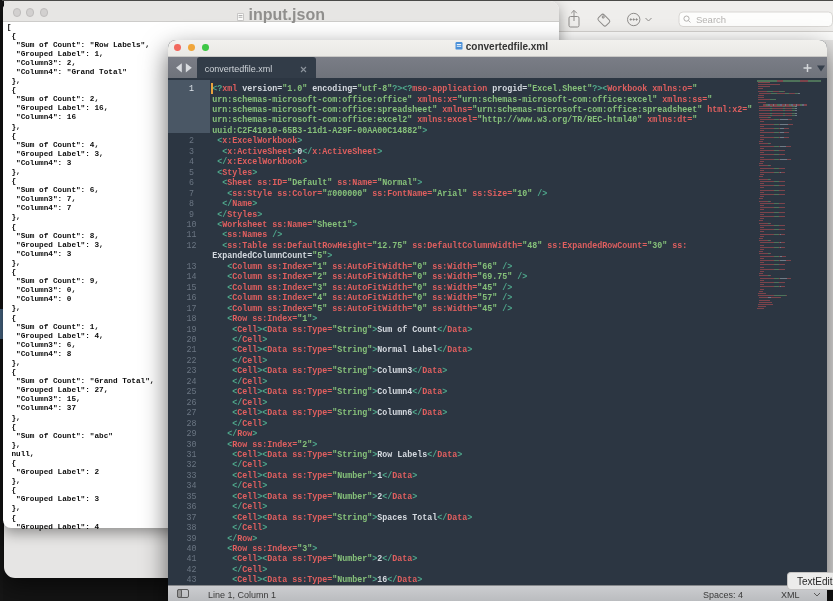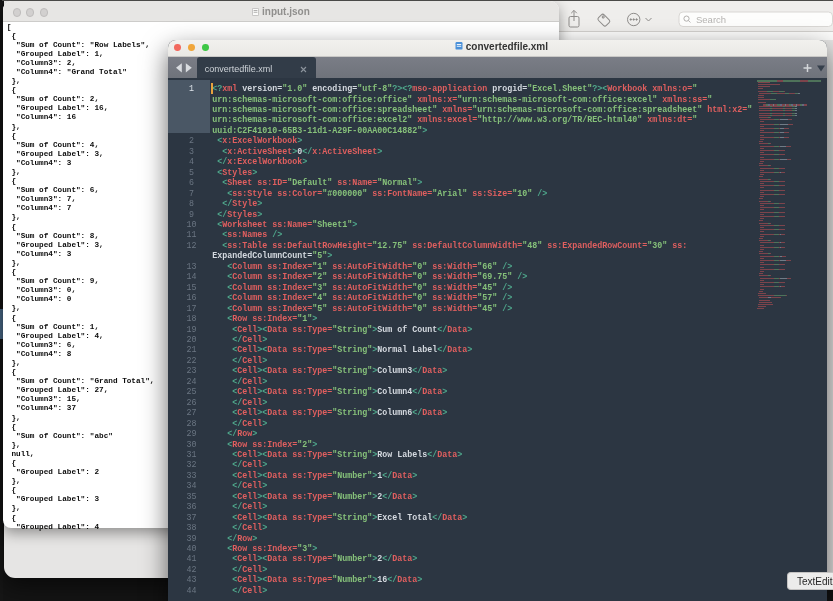--- a/index.html
+++ b/index.html
@@ -5,21 +5,21 @@
 html,body{width:833px;height:601px;overflow:hidden;background:#141414;font-family:"Liberation Sans",sans-serif}
 
 #rear{position:absolute;left:4px;top:0;width:829px;height:578px;background:#e6e5e4;border-radius:0 0 0 11px;box-shadow:0 8px 22px rgba(0,0,0,.55)}
 #rear .toolbar{position:absolute;left:0;top:0;width:100%;height:32px;background:#efeeec;border-top:1px solid #828282;border-bottom:1px solid #d2d0cd}
 #rear .content{position:absolute;left:0;top:32px;width:100%;height:8px;background:#fbfbfa}
 #rtool{position:absolute;left:0;top:0;width:100%;height:32px}
 
 #json{position:absolute;left:3px;top:1px;width:556px;height:527px;background:#fff;border-radius:9px 9px 8px 8px;box-shadow:0 5px 14px rgba(0,0,0,.38)}
 #json .tbar{position:absolute;left:0;top:0;width:100%;height:21px;background:#e7e6e4;border-bottom:1px solid #cdccca;border-radius:9px 9px 0 0}
 #json .tl{position:absolute;top:7.3px;width:8.6px;height:8.6px;border-radius:50%;background:#d2d0cf;border:0.5px solid #bfbdbc}
-#json .title{position:absolute;top:4.5px;left:0;width:100%;text-align:center;font-size:10px;font-weight:bold;color:#908f8d}
+#json .title{position:absolute;top:4.5px;left:0;width:100%;text-align:center;font-size:16px;font-weight:bold;color:#908f8d}
 #json pre{position:absolute;left:3.8px;top:21.5px;font-family:"Liberation Mono",monospace;font-size:7.7px;line-height:9.1px;color:#0c0c0c;font-weight:bold;letter-spacing:0}
 
 #ed{position:absolute;left:168px;top:40px;width:659px;height:561px;border-radius:8px 8px 0 0;box-shadow:0 10px 26px rgba(0,0,0,.6);background:#2c3642;overflow:hidden}
 #ed .tbar{position:absolute;left:0;top:0;width:100%;height:17px;background:linear-gradient(#f2f1ee,#eae9e5);border-bottom:1px solid #c9c8c6}
 #ed .tl{position:absolute;top:4.2px;width:6.8px;height:6.8px;border-radius:50%}
 #ed .title{position:absolute;top:0.7px;left:0;width:100%;text-align:center;text-indent:8px;font-size:10px;font-weight:bold;color:#343434}
 #tabbar{position:absolute;left:0;top:17px;width:100%;height:21px;background:linear-gradient(#7a7d86,#6f737b)}
 #tab{position:absolute;left:28.5px;top:0;width:119px;height:21px;background:#323c48;border-radius:3px 3px 0 0;color:#ced3d8;font-size:9px}
 #tabbar .nav{position:absolute;top:0;left:0;width:28.5px;height:100%}
 #code{position:absolute;left:0;top:38px;width:100%;height:547px;background:#2c3642}
@@ -220,21 +220,21 @@
 <span class="g">urn:schemas-microsoft-com:office:office"</span><span class="r"> xmlns:x=</span><span class="g">"urn:schemas-microsoft-com:office:excel"</span><span class="r"> xmlns:ss=</span><span class="g">"</span>
 <span class="g">urn:schemas-microsoft-com:office:spreadsheet"</span><span class="r"> xmlns=</span><span class="g">"urn:schemas-microsoft-com:office:spreadsheet"</span><span class="r"> html:x2=</span><span class="g">"</span>
 <span class="g">urn:schemas-microsoft-com:office:excel2"</span><span class="r"> xmlns:excel=</span><span class="g">"http://www.w3.org/TR/REC-html40"</span><span class="r"> xmlns:dt=</span><span class="g">"</span>
 <span class="g">uuid:C2F41010-65B3-11d1-A29F-00AA00C14882"</span><span class="b">&gt;</span>
 <span class="w"> </span><span class="b">&lt;</span><span class="r">x:ExcelWorkbook</span><span class="b">&gt;</span>
 <span class="w">  </span><span class="b">&lt;</span><span class="r">x:ActiveSheet</span><span class="b">&gt;</span><span class="w">0</span><span class="b">&lt;/</span><span class="r">x:ActiveSheet</span><span class="b">&gt;</span>
 <span class="w"> </span><span class="b">&lt;/</span><span class="r">x:ExcelWorkbook</span><span class="b">&gt;</span>
 <span class="w"> </span><span class="b">&lt;</span><span class="r">Styles</span><span class="b">&gt;</span>
 <span class="w">  </span><span class="b">&lt;</span><span class="r">Sheet ss:ID=</span><span class="g">"Default"</span><span class="r"> ss:Name=</span><span class="g">"Normal"</span><span class="b">&gt;</span>
 <span class="w">   </span><span class="b">&lt;</span><span class="r">ss:Style ss:Color=</span><span class="g">"#000000"</span><span class="r"> ss:FontName=</span><span class="g">"Arial"</span><span class="r"> ss:Size=</span><span class="g">"10"</span><span class="b"> /&gt;</span>
-<span class="w">  </span><span class="b">&lt;/</span><span class="r">Style</span><span class="b">&gt;</span>
+<span class="w">  </span><span class="b">&lt;/</span><span class="r">Name</span><span class="b">&gt;</span>
 <span class="w"> </span><span class="b">&lt;/</span><span class="r">Styles</span><span class="b">&gt;</span>
 <span class="w"> </span><span class="b">&lt;</span><span class="r">Worksheet ss:Name=</span><span class="g">"Sheet1"</span><span class="b">&gt;</span>
 <span class="w">  </span><span class="b">&lt;</span><span class="r">ss:Names</span><span class="b"> /&gt;</span>
 <span class="w">  </span><span class="b">&lt;</span><span class="r">ss:Table ss:DefaultRowHeight=</span><span class="g">"12.75"</span><span class="r"> ss:DefaultColumnWidth=</span><span class="g">"48"</span><span class="r"> ss:ExpandedRowCount=</span><span class="g">"30"</span><span class="r"> ss:</span>
 <span class="w">ExpandedColumnCount=</span><span class="g">"5"</span><span class="b">&gt;</span>
 <span class="w">   </span><span class="b">&lt;</span><span class="r">Column ss:Index=</span><span class="g">"1"</span><span class="r"> ss:AutoFitWidth=</span><span class="g">"0"</span><span class="r"> ss:Width=</span><span class="g">"66"</span><span class="b"> /&gt;</span>
 <span class="w">   </span><span class="b">&lt;</span><span class="r">Column ss:Index=</span><span class="g">"2"</span><span class="r"> ss:AutoFitWidth=</span><span class="g">"0"</span><span class="r"> ss:Width=</span><span class="g">"69.75"</span><span class="b"> /&gt;</span>
 <span class="w">   </span><span class="b">&lt;</span><span class="r">Column ss:Index=</span><span class="g">"3"</span><span class="r"> ss:AutoFitWidth=</span><span class="g">"0"</span><span class="r"> ss:Width=</span><span class="g">"45"</span><span class="b"> /&gt;</span>
 <span class="w">   </span><span class="b">&lt;</span><span class="r">Column ss:Index=</span><span class="g">"4"</span><span class="r"> ss:AutoFitWidth=</span><span class="g">"0"</span><span class="r"> ss:Width=</span><span class="g">"57"</span><span class="b"> /&gt;</span>
 <span class="w">   </span><span class="b">&lt;</span><span class="r">Column ss:Index=</span><span class="g">"5"</span><span class="r"> ss:AutoFitWidth=</span><span class="g">"0"</span><span class="r"> ss:Width=</span><span class="g">"45"</span><span class="b"> /&gt;</span>
@@ -250,21 +250,21 @@
 <span class="w">    </span><span class="b">&lt;</span><span class="r">Cell</span><span class="b">&gt;&lt;</span><span class="r">Data ss:Type=</span><span class="g">"String"</span><span class="b">&gt;</span><span class="w">Column6</span><span class="b">&lt;/</span><span class="r">Data</span><span class="b">&gt;</span>
 <span class="w">    </span><span class="b">&lt;/</span><span class="r">Cell</span><span class="b">&gt;</span>
 <span class="w">   </span><span class="b">&lt;/</span><span class="r">Row</span><span class="b">&gt;</span>
 <span class="w">   </span><span class="b">&lt;</span><span class="r">Row ss:Index=</span><span class="g">"2"</span><span class="b">&gt;</span>
 <span class="w">    </span><span class="b">&lt;</span><span class="r">Cell</span><span class="b">&gt;&lt;</span><span class="r">Data ss:Type=</span><span class="g">"String"</span><span class="b">&gt;</span><span class="w">Row Labels</span><span class="b">&lt;/</span><span class="r">Data</span><span class="b">&gt;</span>
 <span class="w">    </span><span class="b">&lt;/</span><span class="r">Cell</span><span class="b">&gt;</span>
 <span class="w">    </span><span class="b">&lt;</span><span class="r">Cell</span><span class="b">&gt;&lt;</span><span class="r">Data ss:Type=</span><span class="g">"Number"</span><span class="b">&gt;</span><span class="w">1</span><span class="b">&lt;/</span><span class="r">Data</span><span class="b">&gt;</span>
 <span class="w">    </span><span class="b">&lt;/</span><span class="r">Cell</span><span class="b">&gt;</span>
 <span class="w">    </span><span class="b">&lt;</span><span class="r">Cell</span><span class="b">&gt;&lt;</span><span class="r">Data ss:Type=</span><span class="g">"Number"</span><span class="b">&gt;</span><span class="w">2</span><span class="b">&lt;/</span><span class="r">Data</span><span class="b">&gt;</span>
 <span class="w">    </span><span class="b">&lt;/</span><span class="r">Cell</span><span class="b">&gt;</span>
-<span class="w">    </span><span class="b">&lt;</span><span class="r">Cell</span><span class="b">&gt;&lt;</span><span class="r">Data ss:Type=</span><span class="g">"String"</span><span class="b">&gt;</span><span class="w">Excel Total</span><span class="b">&lt;/</span><span class="r">Data</span><span class="b">&gt;</span>
+<span class="w">    </span><span class="b">&lt;</span><span class="r">Cell</span><span class="b">&gt;&lt;</span><span class="r">Data ss:Type=</span><span class="g">"String"</span><span class="b">&gt;</span><span class="w">Spaces Total</span><span class="b">&lt;/</span><span class="r">Data</span><span class="b">&gt;</span>
 <span class="w">    </span><span class="b">&lt;/</span><span class="r">Cell</span><span class="b">&gt;</span>
 <span class="w">   </span><span class="b">&lt;/</span><span class="r">Row</span><span class="b">&gt;</span>
 <span class="w">   </span><span class="b">&lt;</span><span class="r">Row ss:Index=</span><span class="g">"3"</span><span class="b">&gt;</span>
 <span class="w">    </span><span class="b">&lt;</span><span class="r">Cell</span><span class="b">&gt;&lt;</span><span class="r">Data ss:Type=</span><span class="g">"Number"</span><span class="b">&gt;</span><span class="w">2</span><span class="b">&lt;/</span><span class="r">Data</span><span class="b">&gt;</span>
 <span class="w">    </span><span class="b">&lt;/</span><span class="r">Cell</span><span class="b">&gt;</span>
 <span class="w">    </span><span class="b">&lt;</span><span class="r">Cell</span><span class="b">&gt;&lt;</span><span class="r">Data ss:Type=</span><span class="g">"Number"</span><span class="b">&gt;</span><span class="w">16</span><span class="b">&lt;/</span><span class="r">Data</span><span class="b">&gt;</span>
 <span class="w">    </span><span class="b">&lt;/</span><span class="r">Cell</span><span class="b">&gt;</span></pre>
     <div id="cursor"></div>
     <div id="mini">
         <div class="mr" style="top:0.0px;left:0.0px;width:64.0px;background:linear-gradient(90deg,#5d8d64 0.0px 19.8px,#a04a50 19.8px 26.4px,#5d8d64 26.4px 42.9px,#a04a50 42.9px 50.8px,#5d8d64 50.8px 64.0px);height:2.4px"></div>
@@ -367,15 +367,27 @@
 <div class="mr" style="top:213.4px;left:1.3px;width:7.3px;background:linear-gradient(90deg,#a04a50 0.0px 7.3px)"></div>
 <div class="mr" style="top:215.6px;left:1.3px;width:28.4px;background:linear-gradient(90deg,#a04a50 0.0px 15.8px,#5d8d64 15.8px 27.7px,#a04a50 27.7px 28.4px)"></div>
 <div class="mr" style="top:217.8px;left:2.0px;width:21.8px;background:linear-gradient(90deg,#a04a50 0.0px 9.2px,#8e99a3 9.2px 11.9px,#a04a50 11.9px 21.8px)"></div>
 <div class="mr" style="top:220.0px;left:2.0px;width:10.6px;background:linear-gradient(90deg,#a04a50 0.0px 10.6px)"></div>
 <div class="mr" style="top:222.2px;left:2.0px;width:13.2px;background:linear-gradient(90deg,#a04a50 0.0px 13.2px)"></div>
 <div class="mr" style="top:224.4px;left:1.3px;width:14.5px;background:linear-gradient(90deg,#a04a50 0.0px 14.5px)"></div>
 <div class="mr" style="top:226.6px;left:0.7px;width:7.9px;background:linear-gradient(90deg,#a04a50 0.0px 7.9px)"></div>
 <div class="mr" style="top:228.8px;left:0.0px;width:7.3px;background:linear-gradient(90deg,#a04a50 0.0px 7.3px)"></div>
       </div>
   </div>
+  <div id="sbar">
+    <svg style="position:absolute;left:9px;top:3px" width="12" height="9" viewBox="0 0 12 9">
+        <rect x="0.5" y="0.5" width="11" height="8" rx="1.5" fill="none" stroke="#5a5a5a"></rect>
+        <rect x="0.5" y="0.5" width="4" height="8" rx="1.5" fill="#9a9a9a" stroke="#5a5a5a"></rect>
+      </svg>
+    <span style="position:absolute;left:40px;top:3.5px">Line 1, Column 1</span>
+    <span style="position:absolute;left:535px;top:3.5px">Spaces: 4</span>
+    <span style="position:absolute;left:613px;top:3.5px">XML</span>
+    <svg style="position:absolute;left:645px;top:6px" width="8" height="6" viewBox="0 0 8 6">
+        <path d="M1 1 l3 3 l3 -3" stroke="#5a5a5a" fill="none"></path>
+      </svg>
+  </div>
 </div>
 
 <div id="tip">TextEdit</div>
 
 </body></html>

